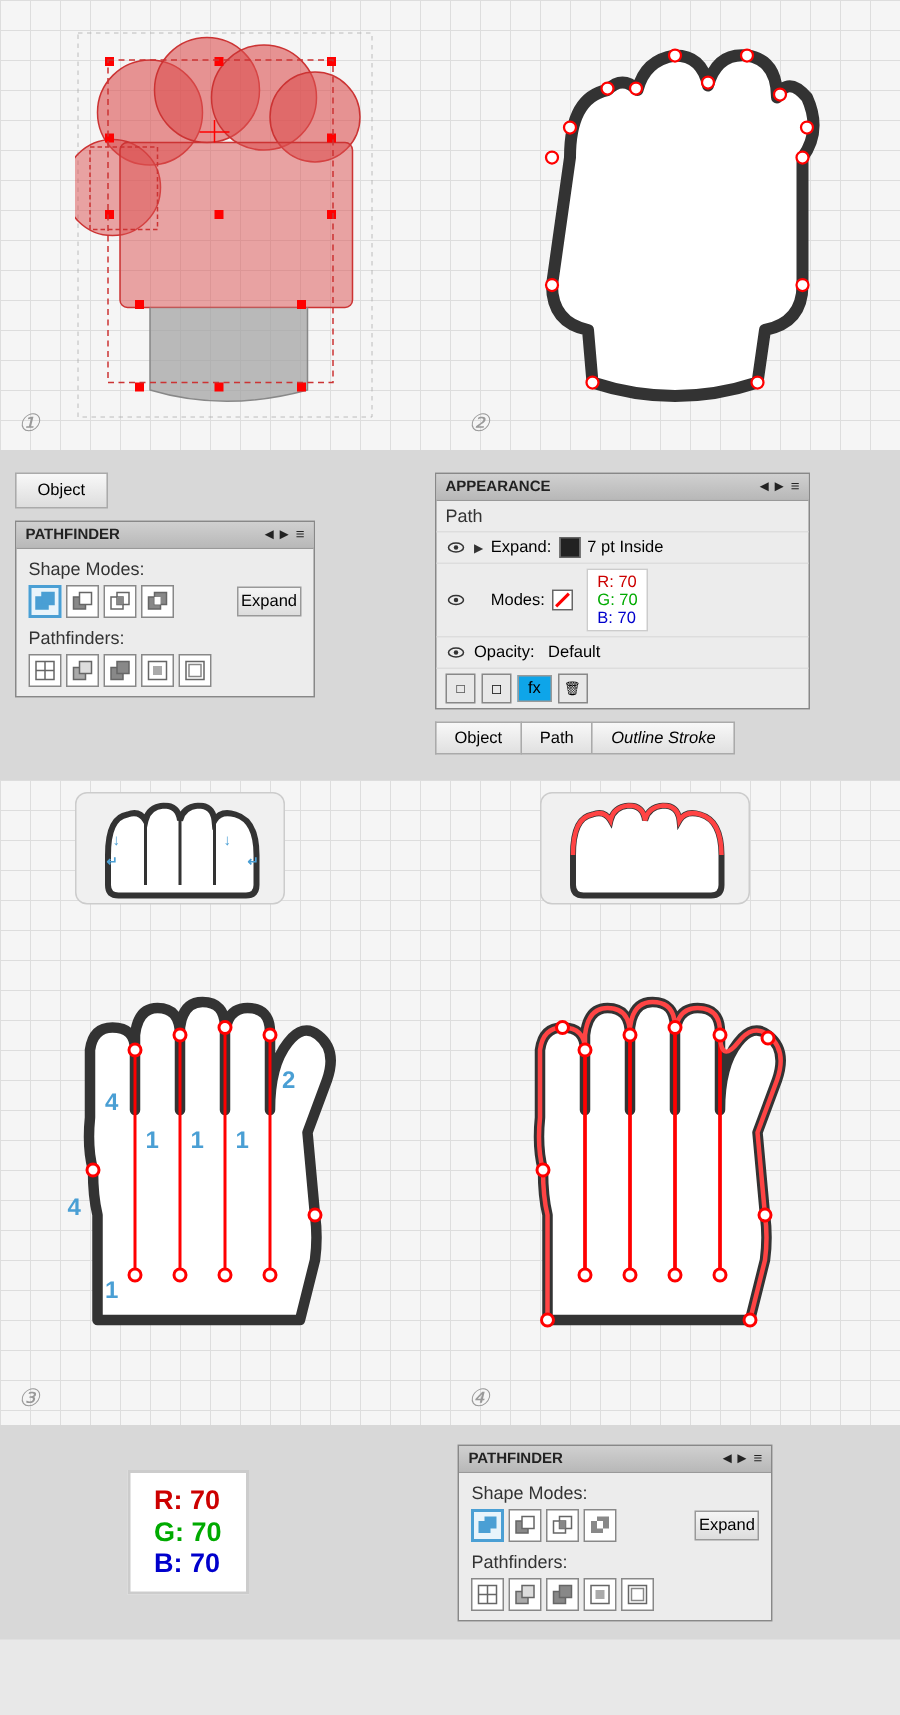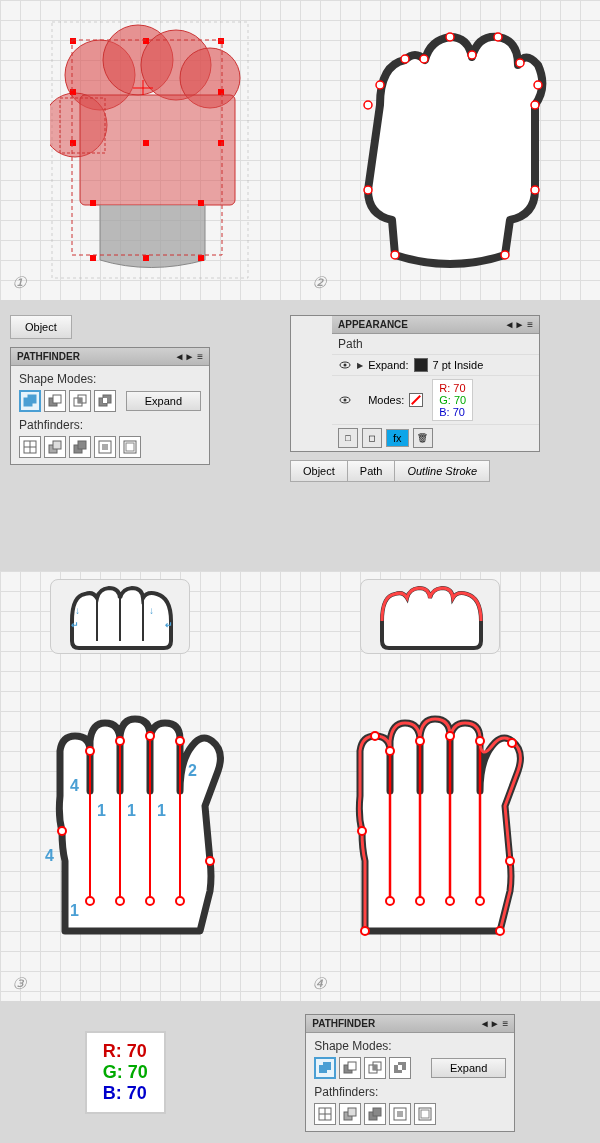--- a/index.html
+++ b/index.html
@@ -29,21 +29,21 @@
       height: 300px;
     }
     .section-top .half {
       width: 300px;
       height: 300px;
       position: relative;
     }
 
     .section-middle {
       width: 600px;
-      height: 271px;
+      height: 220px;
       background: #d8d8d8;
       display: flex;
       align-items: flex-start;
       padding: 15px 10px;
       gap: 10px;
     }
 
     .section-hands {
       width: 600px;
       height: 430px;
@@ -122,38 +122,37 @@
     }
 
     .shape-icon.active {
       border: 2px solid #4a9fd4;
       background: #e8f4fb;
     }
 
     .expand-btn {
       background: linear-gradient(to bottom, #f5f5f5, #ddd);
       border: 1px solid #999;
-      padding: 3px 18px;
+      padding: 3px 2px;
       font-size: 11px;
       cursor: pointer;
       margin-left: auto;
     }
 
     .pathfinders-row {
       display: flex;
       gap: 3px;
       align-items: center;
     }
 
     
     .appearance-panel {
       width: 250px;
       background: #ececec;
       border: 1px solid #888;
-      padding-left: 41px;
     }
 
     .appearance-row {
       display: flex;
       align-items: center;
       padding: 3px 6px;
       border-bottom: 1px solid #ddd;
       gap: 5px;
       font-size: 11px;
     }
@@ -482,20 +481,30 @@
         <span>Modes:</span>
         <div class="color-cross"></div>
 
         <div style="background:white; border:1px solid #ccc; padding:2px 6px; margin-left:4px;">
           <div class="rgb-r">R: 70</div>
           <div class="rgb-g">G: 70</div>
           <div class="rgb-b">B: 70</div>
         </div>
       </div>
 
+      <div class="appearance-row">
+        <div class="eye-icon">
+          <svg width="12" height="8" viewBox="0 0 12 8">
+              <ellipse cx="6" cy="4" rx="5" ry="3" fill="none" stroke="#333" stroke-width="1"></ellipse>
+              <circle cx="6" cy="4" r="1.5" fill="#333"></circle>
+            </svg>
+        </div>
+        <span>Opacity:</span>
+        <span style="margin-left:4px;">Default</span>
+      </div>
 
       <div class="appearance-bottom">
         <div class="icon-btn">□</div>
         <div class="icon-btn">◻</div>
         <span style="padding:2px 6px; border:1px solid #999; background:#0ea5e9; cursor:pointer; font-size:11px;">fx</span>
         <div class="icon-btn">🗑</div>
       </div>
     </div>
 
     <div class="buttons-row" style="margin-top:8px;">

